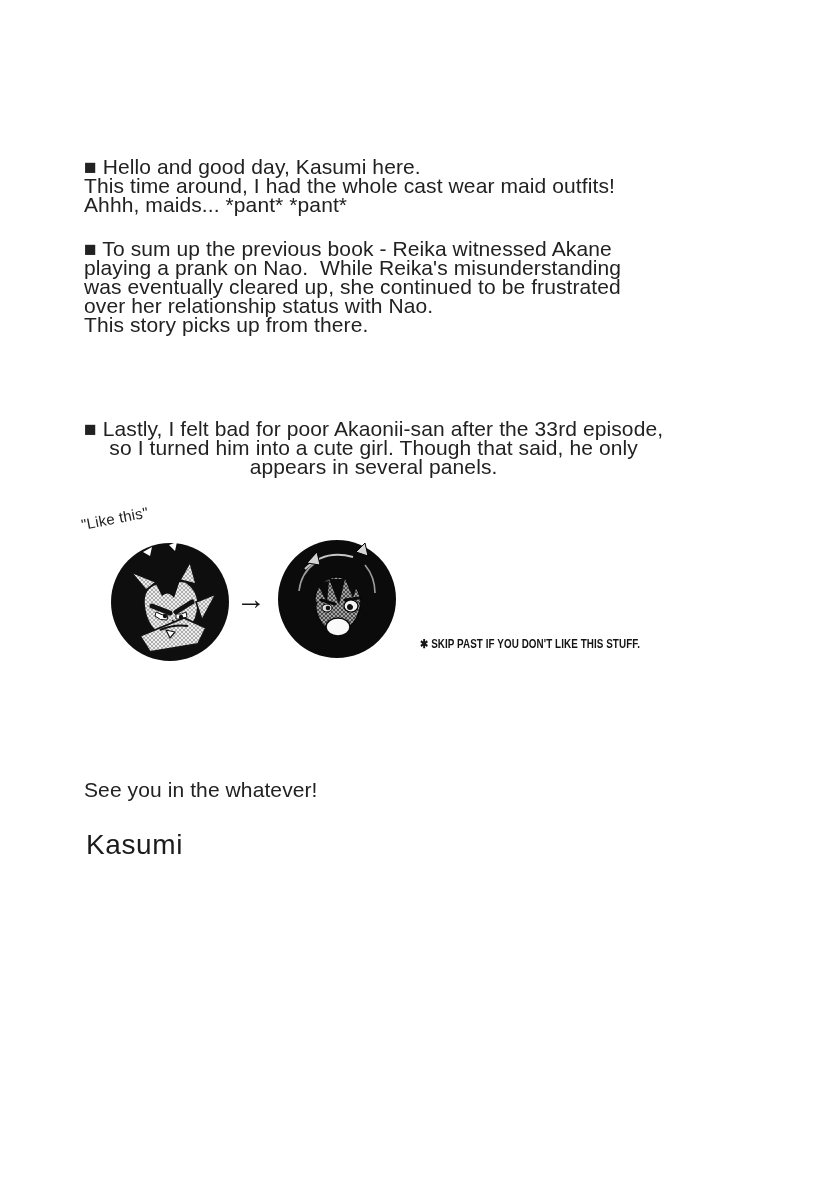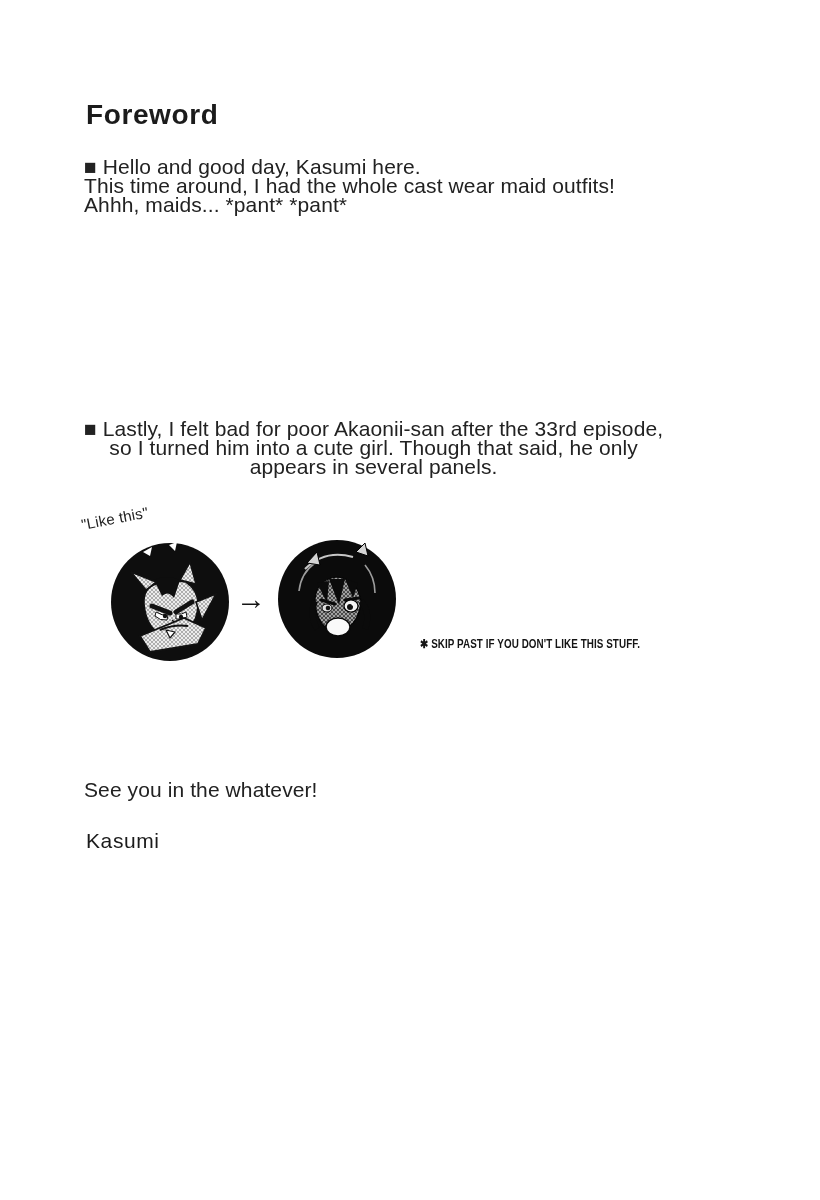--- a/index.html
+++ b/index.html
@@ -40,33 +40,37 @@
     font-size:30px;line-height:32px;font-weight:bold;color:#141414;
   }
   .note{
     position:absolute;left:420px;top:637px;
     font-size:12px;font-weight:bold;letter-spacing:0.1px;
     white-space:nowrap;color:#141414;
     transform:scaleX(0.82);transform-origin:0 0;
   }
   .signature{
     position:absolute;left:86px;top:829px;
-    font-size:21px;letter-spacing:0.6px;color:#1b1b1b;
+    font-size:28px;letter-spacing:0.6px;color:#1b1b1b;
   }
 </style>
 </head>
 <body>
 
 <div class="page">
 
-  <h1 class="title">Foreword</h1>
 
   <div class="para p1">■ Hello and good day, Kasumi here.
 This time around, I had the whole cast wear maid outfits!
 Ahhh, maids... *pant* *pant*</div>
+  <div class="para p2">■ To sum up the previous book - Reika witnessed Akane
+playing a prank on Nao.  While Reika's misunderstanding
+was eventually cleared up, she continued to be frustrated
+over her relationship status with Nao.
+This story picks up from there.</div>
   <div class="para p4">■ Lastly, I felt bad for poor Akaonii-san after the 33rd episode,
 so I turned him into a cute girl. Though that said, he only
 appears in several panels.</div>
 
   <div class="caption">"Like this"</div>
 
   <svg class="face face-left" width="122" height="126" viewBox="0 0 122 126" aria-hidden="true">
     <defs>
       <pattern id="htLight" width="4" height="4" patternUnits="userSpaceOnUse">
         <rect width="4" height="4" fill="#ededed"></rect>

